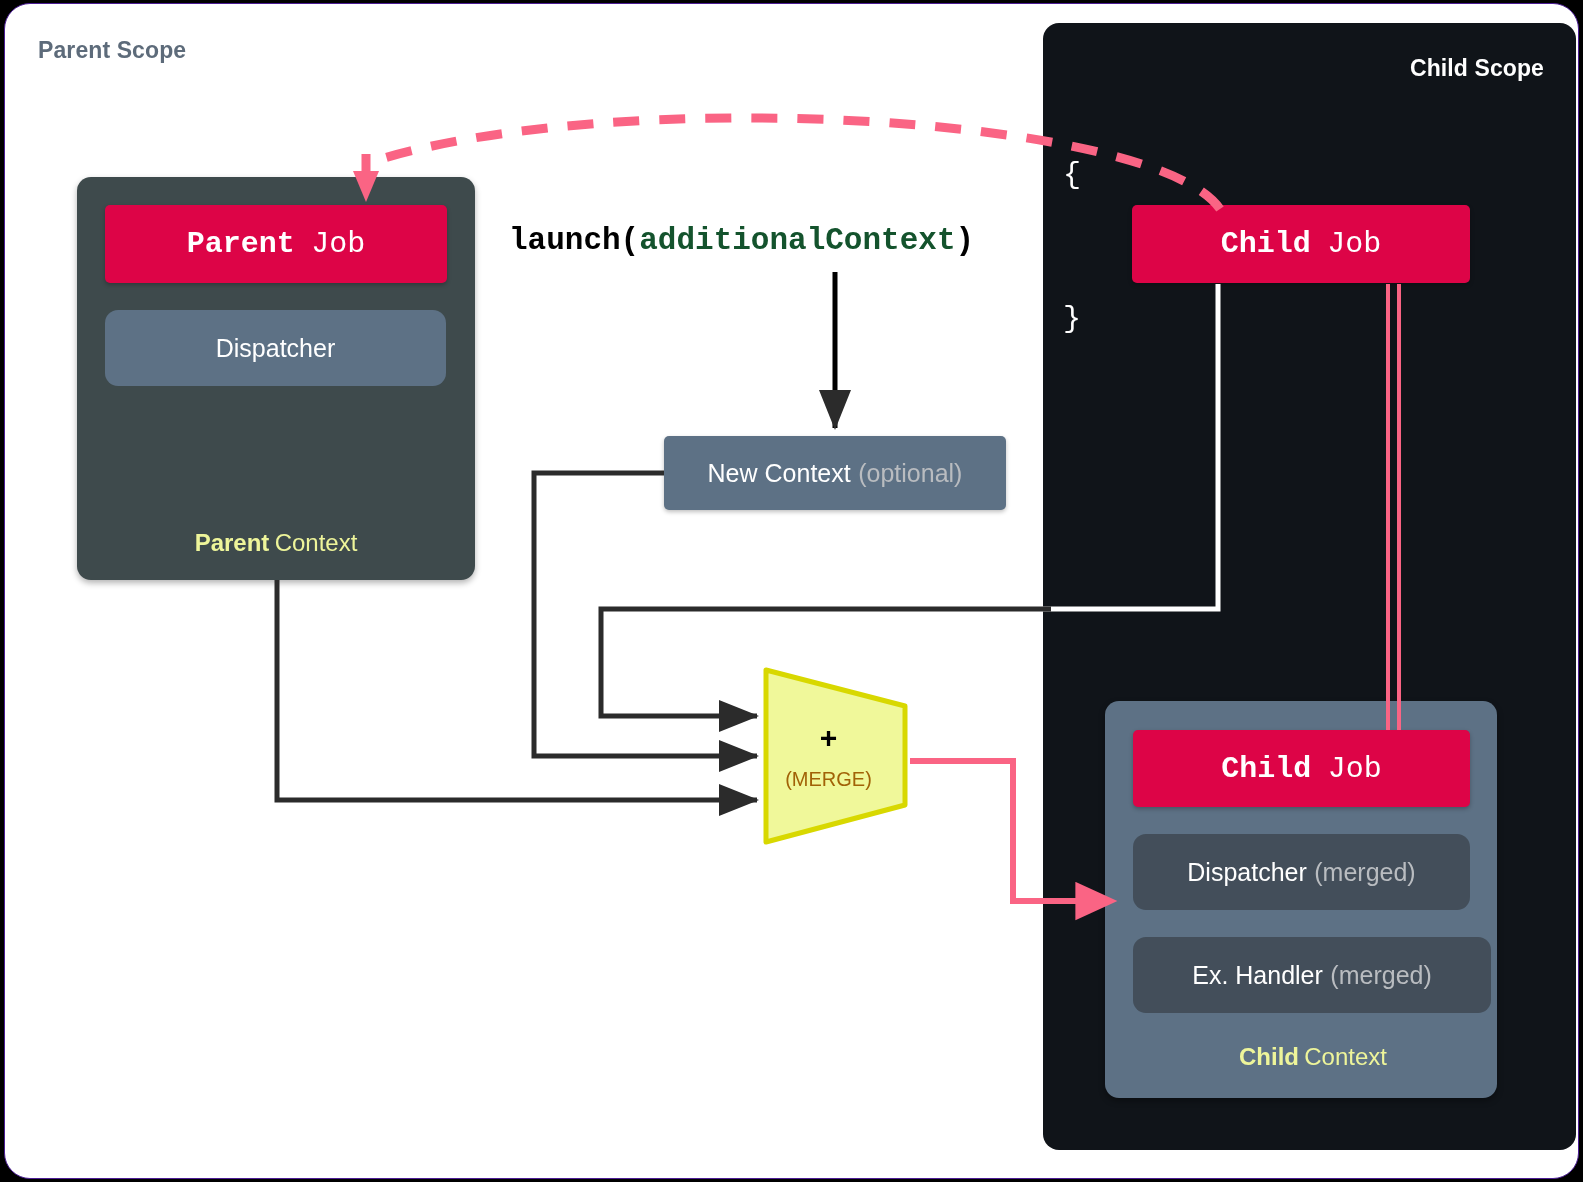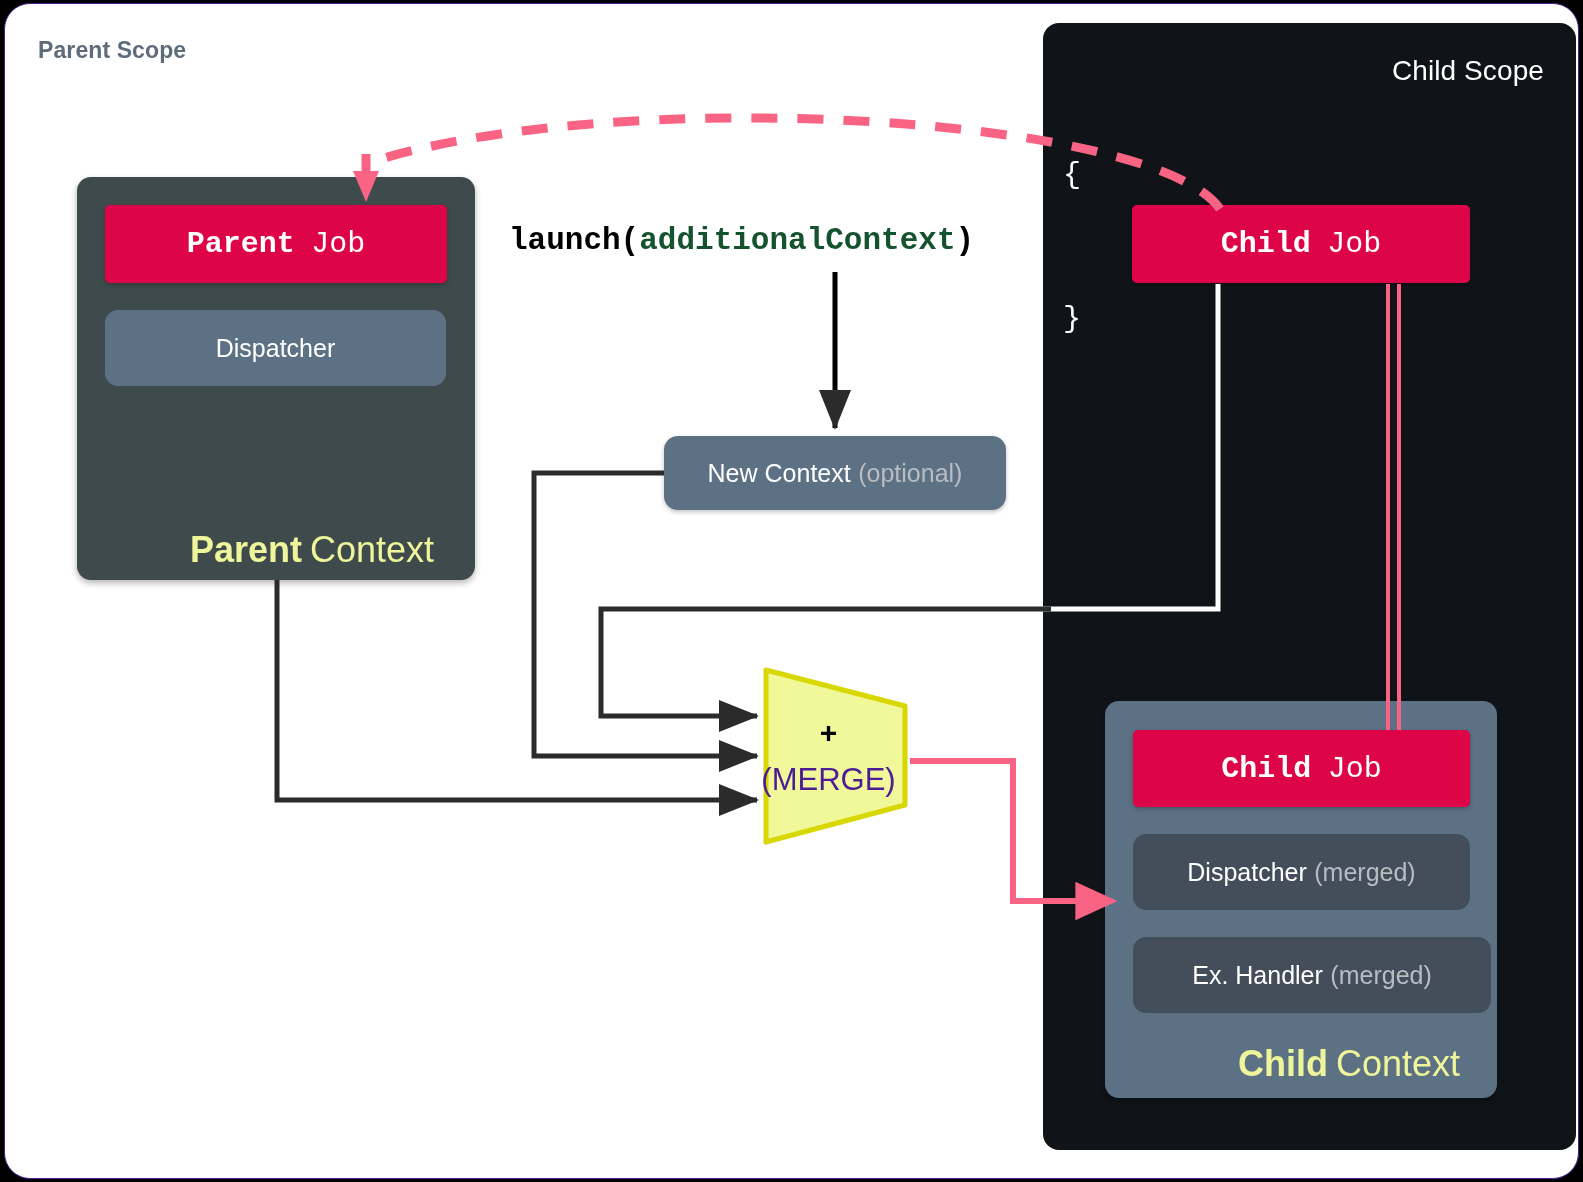--- a/index.html
+++ b/index.html
@@ -35,22 +35,22 @@
     top: 33px;
     font-size: 23px;
     font-weight: bold;
     color: #5d6b7a;
     letter-spacing: 0.1px;
   }
   #child-scope-label {
     position: absolute;
     right: 34px;
     top: 51px;
-    font-size: 28px;
-    font-weight: normal;
+    font-size: 23px;
+    font-weight: bold;
     color: #ffffff;
     letter-spacing: 0.1px;
   }
   
   #child-scope {
     position: absolute;
     left: 1038px;
     top: 19px;
     width: 533px;
     height: 1127px;
@@ -117,38 +117,37 @@
   #child-exhandler    { left: 1128px; top: 933px; width: 358px; height: 76px; }
 
   
   #new-context {
     position: absolute;
     left: 659px;
     top: 432px;
     width: 342px;
     height: 74px;
     background: #5d7185;
-    border-radius: 14px;
+    border-radius: 5px;
     display: flex;
     align-items: center;
     justify-content: center;
     font-size: 25px;
     color: #ffffff;
     box-shadow: 0 2px 4px rgba(0,0,0,0.25);
   }
   #new-context .muted { color: #b9bcc0; margin-left: 0.3em; }
 
   
   .ctx-caption {
     position: absolute;
     width: 100%;
     text-align: center;
-    font-size: 36px;
+    font-size: 24px;
     color: #eef59a;
-    margin-left: 36px;
   }
   .ctx-caption .b { font-weight: bold; }
   .ctx-caption .n { font-weight: normal; margin-left: 0.22em; }
   #parent-context .ctx-caption { top: 352px; }
   #child-context  .ctx-caption { top: 342px; padding-left: 12px; }
 
   
   #launch-label {
     position: absolute;
     left: 504px;
@@ -182,22 +181,22 @@
     pointer-events: none;
   }
   #merge-plus {
     font-size: 30px;
     font-weight: bold;
     color: #000000;
     line-height: 1;
     margin-bottom: 16px;
   }
   #merge-text {
-    font-size: 31px;
-    color: #4c1d95;
+    font-size: 20px;
+    color: #a16207;
     line-height: 1;
   }
 
   
   #wires {
     position: absolute;
     left: 0; top: 0;
     width: 1575px;
     height: 1176px;
     pointer-events: none;

